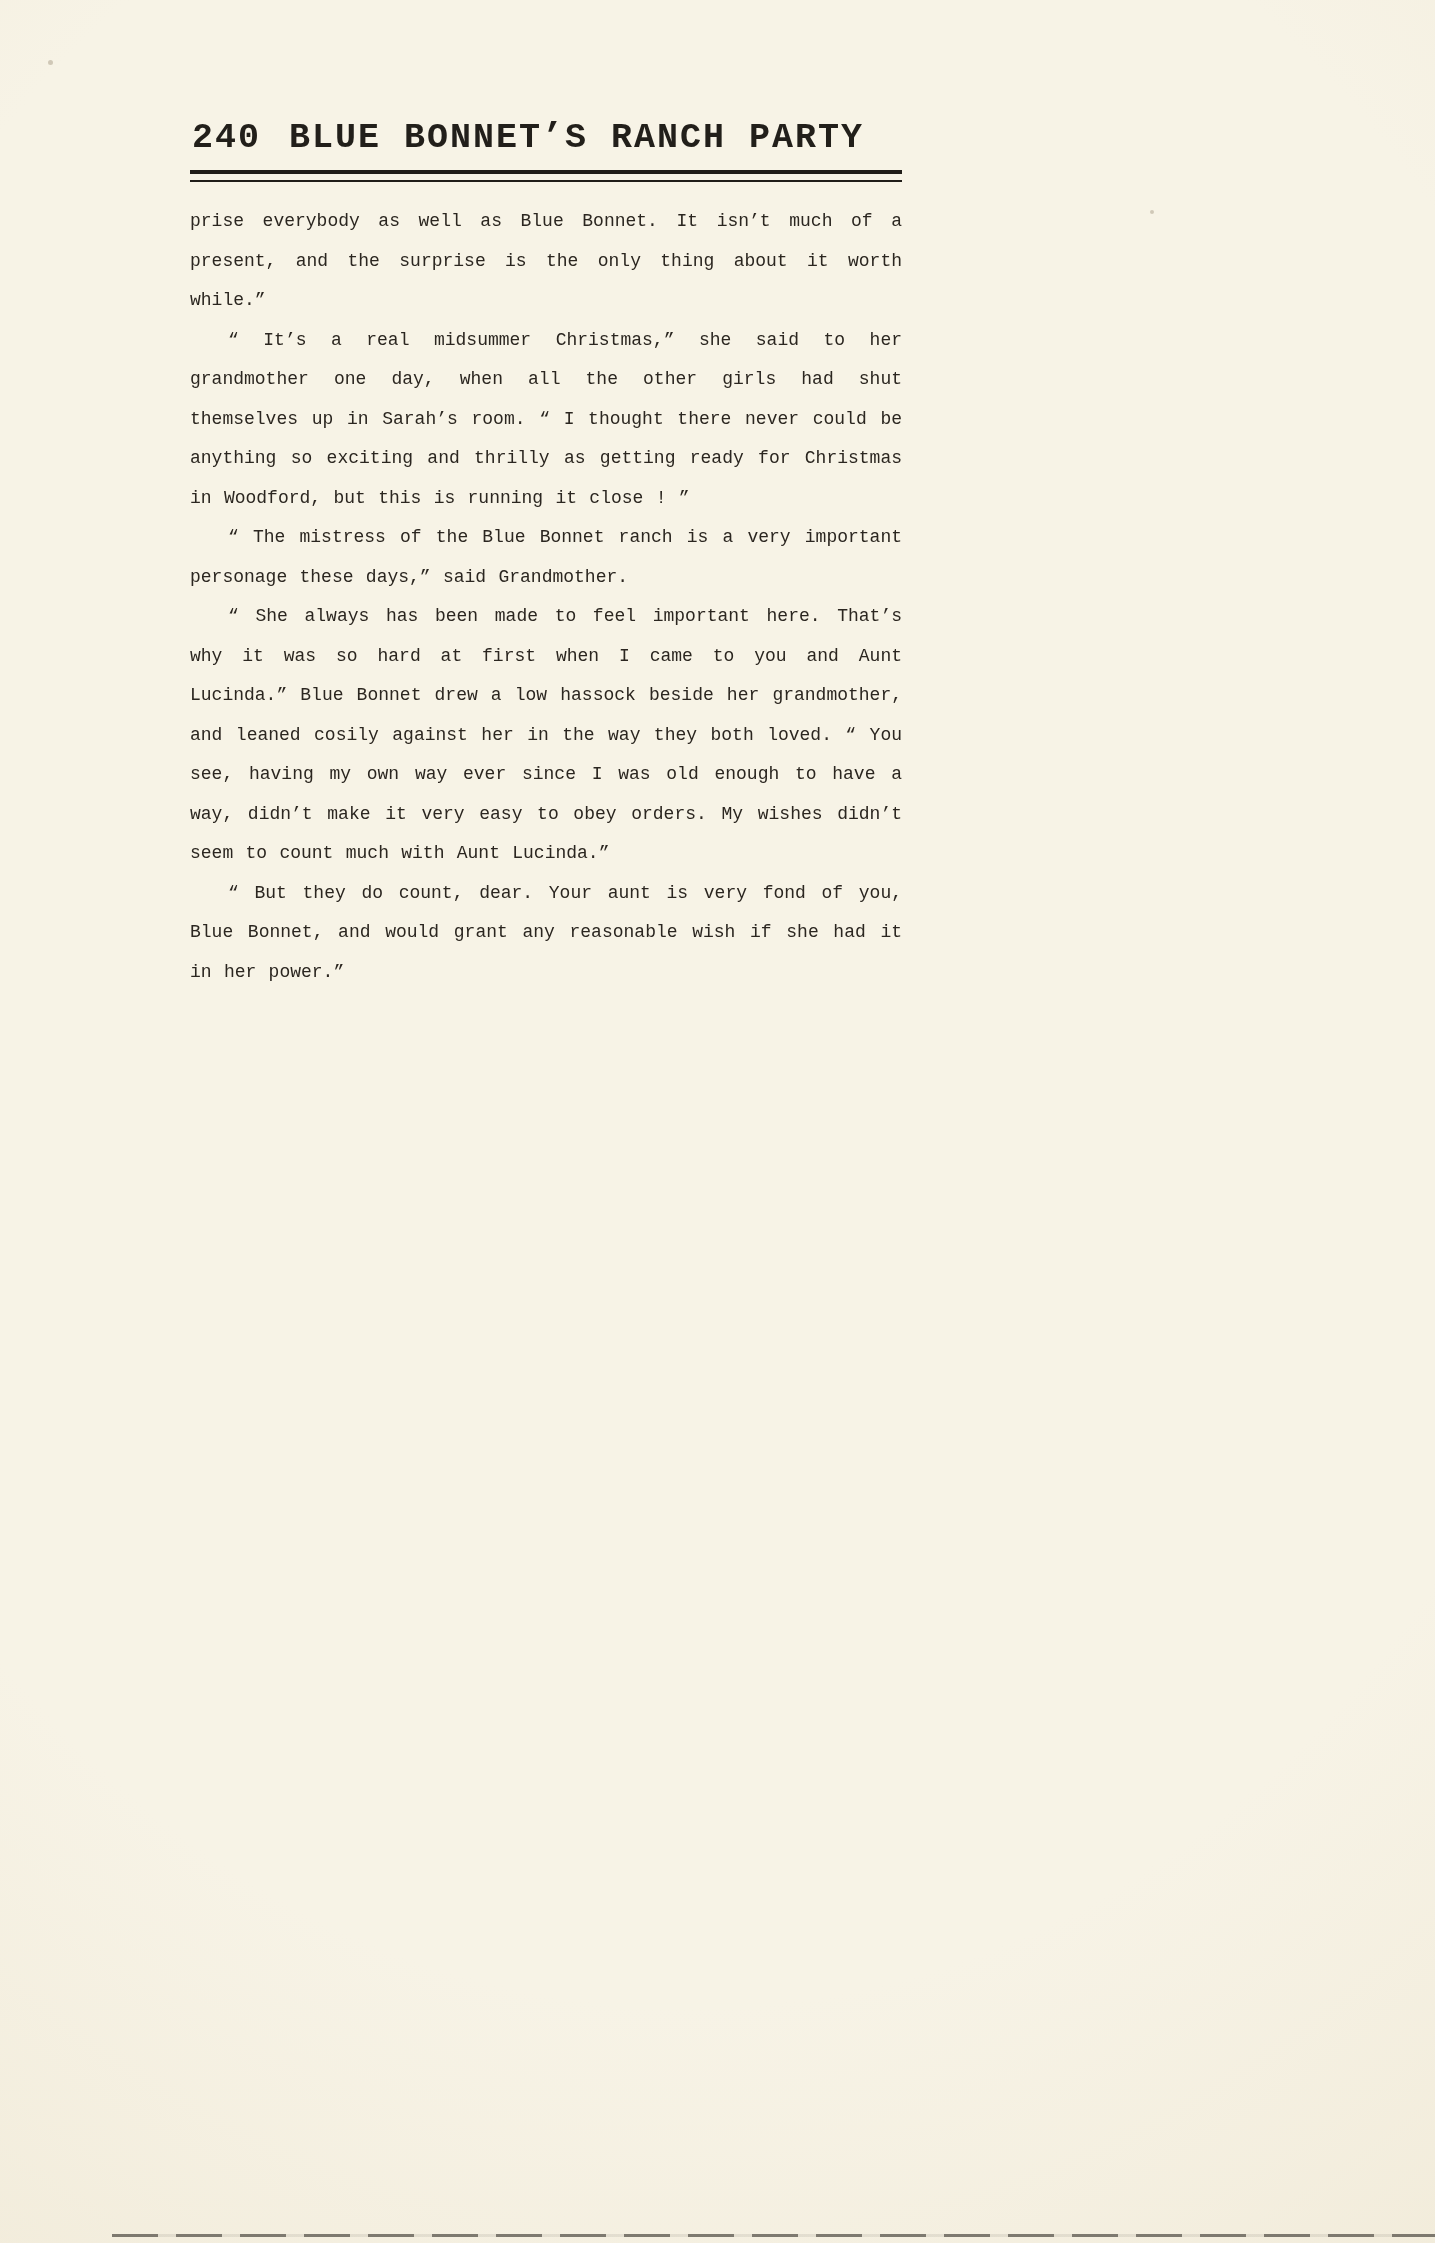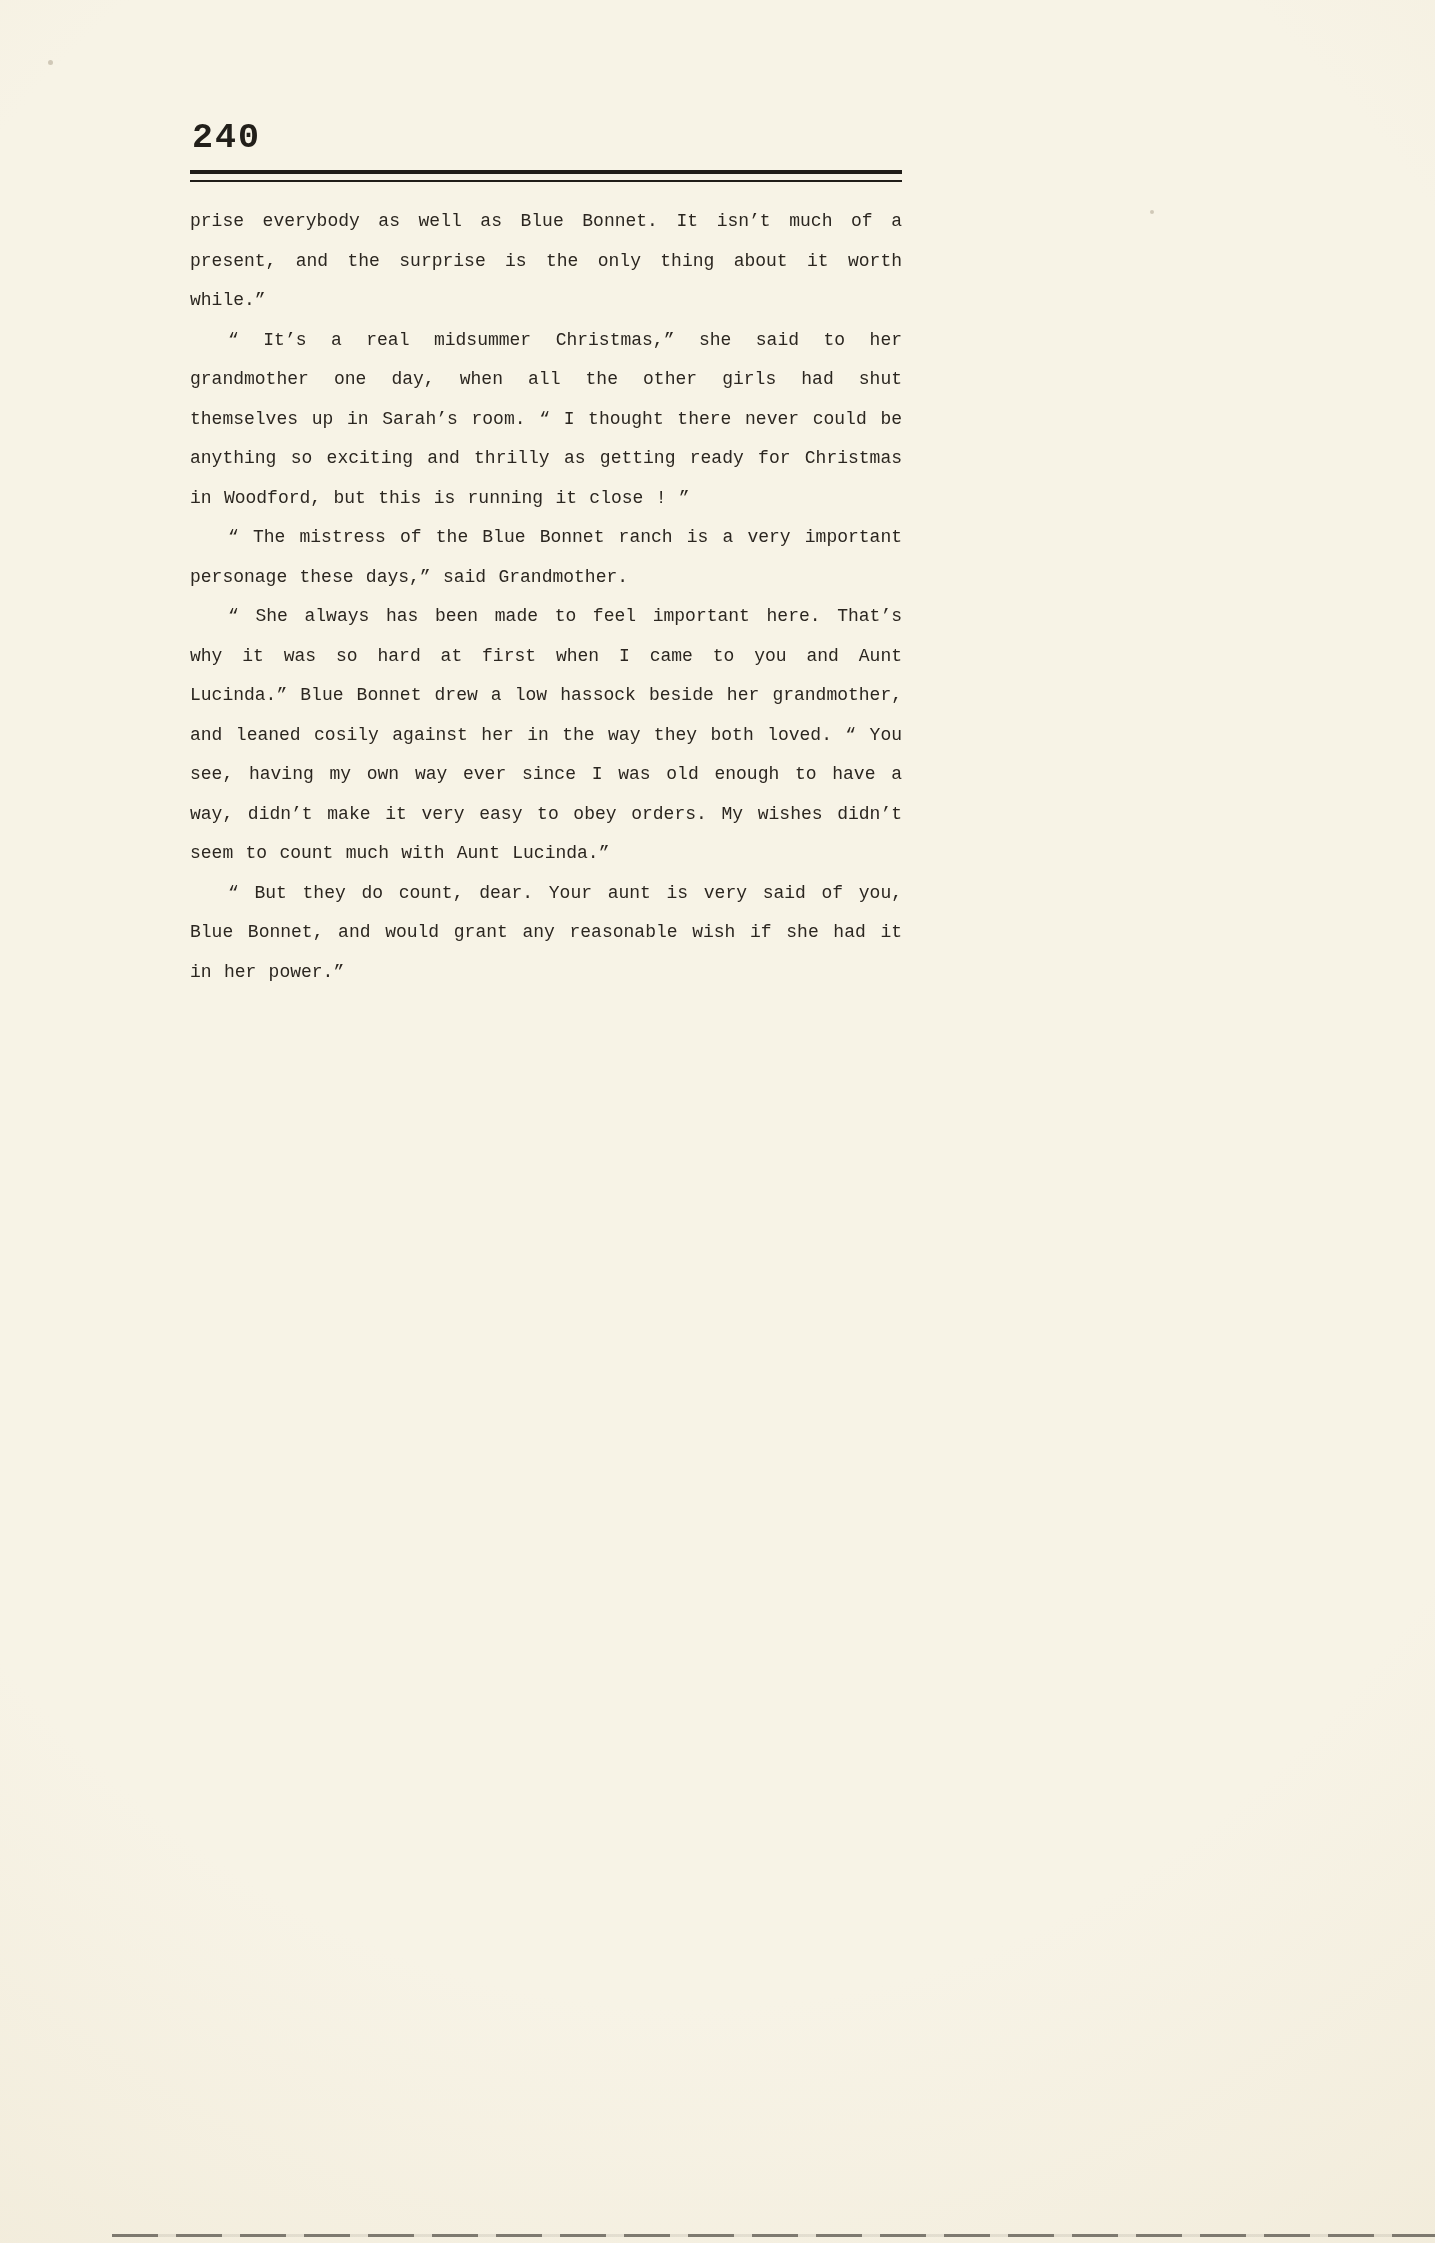--- a/index.html
+++ b/index.html
@@ -81,30 +81,31 @@
 </style>
 </head>
 <body>
 
 <div class="page">
 
   <div class="text-block">
 
     <div class="running-head">
       <span class="page-number">240</span>
+      <span class="head-title">BLUE BONNET’S RANCH PARTY</span>
     </div>
 
     <div class="double-rule"></div>
 
     <div class="body-text">
       <p>prise everybody as well as Blue Bonnet.  It isn’t much of a present, and the surprise is the only thing about it worth while.”</p>
       <p class="indent">“ It’s a real midsummer Christmas,” she said to her grandmother one day, when all the other girls had shut themselves up in Sarah’s room.  “ I thought there never could be anything so exciting and thrilly as getting ready for Christmas in Woodford, but this is running it close ! ”</p>
       <p class="indent">“ The mistress of the Blue Bonnet ranch is a very important personage these days,” said Grandmother.</p>
       <p class="indent">“ She always has been made to feel important here.  That’s why it was so hard at first when I came to you and Aunt Lucinda.”  Blue Bonnet drew a low hassock beside her grandmother, and leaned cosily against her in the way they both loved. “ You see, having my own way ever since I was old enough to have a way, didn’t make it very easy to obey orders.  My wishes didn’t seem to count much with Aunt Lucinda.”</p>
-      <p class="indent">“ But they do count, dear.  Your aunt is very said of you, Blue Bonnet, and would grant any reasonable wish if she had it in her power.”</p>
+      <p class="indent">“ But they do count, dear.  Your aunt is very fond of you, Blue Bonnet, and would grant any reasonable wish if she had it in her power.”</p>
     </div>
 
   </div>
 
   <div class="scan-speck" style="left:48px; top:60px; width:5px; height:5px;"></div>
   <div class="scan-speck" style="left:1150px; top:210px; width:4px; height:4px;"></div>
 
   <div class="scan-artifact-bottom"></div>
 
 </div>

